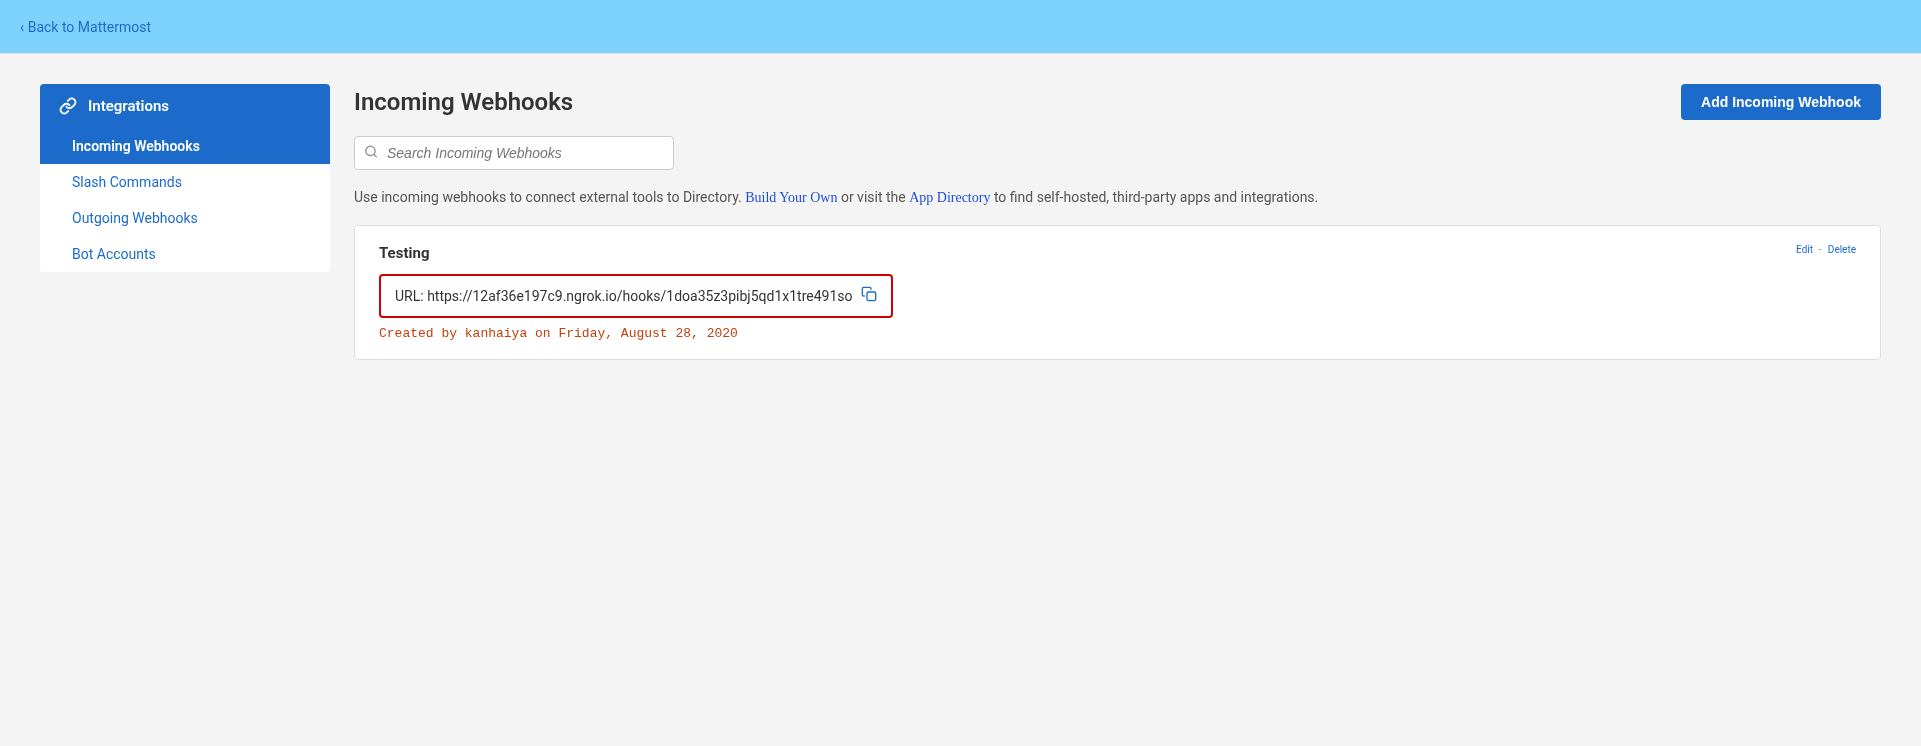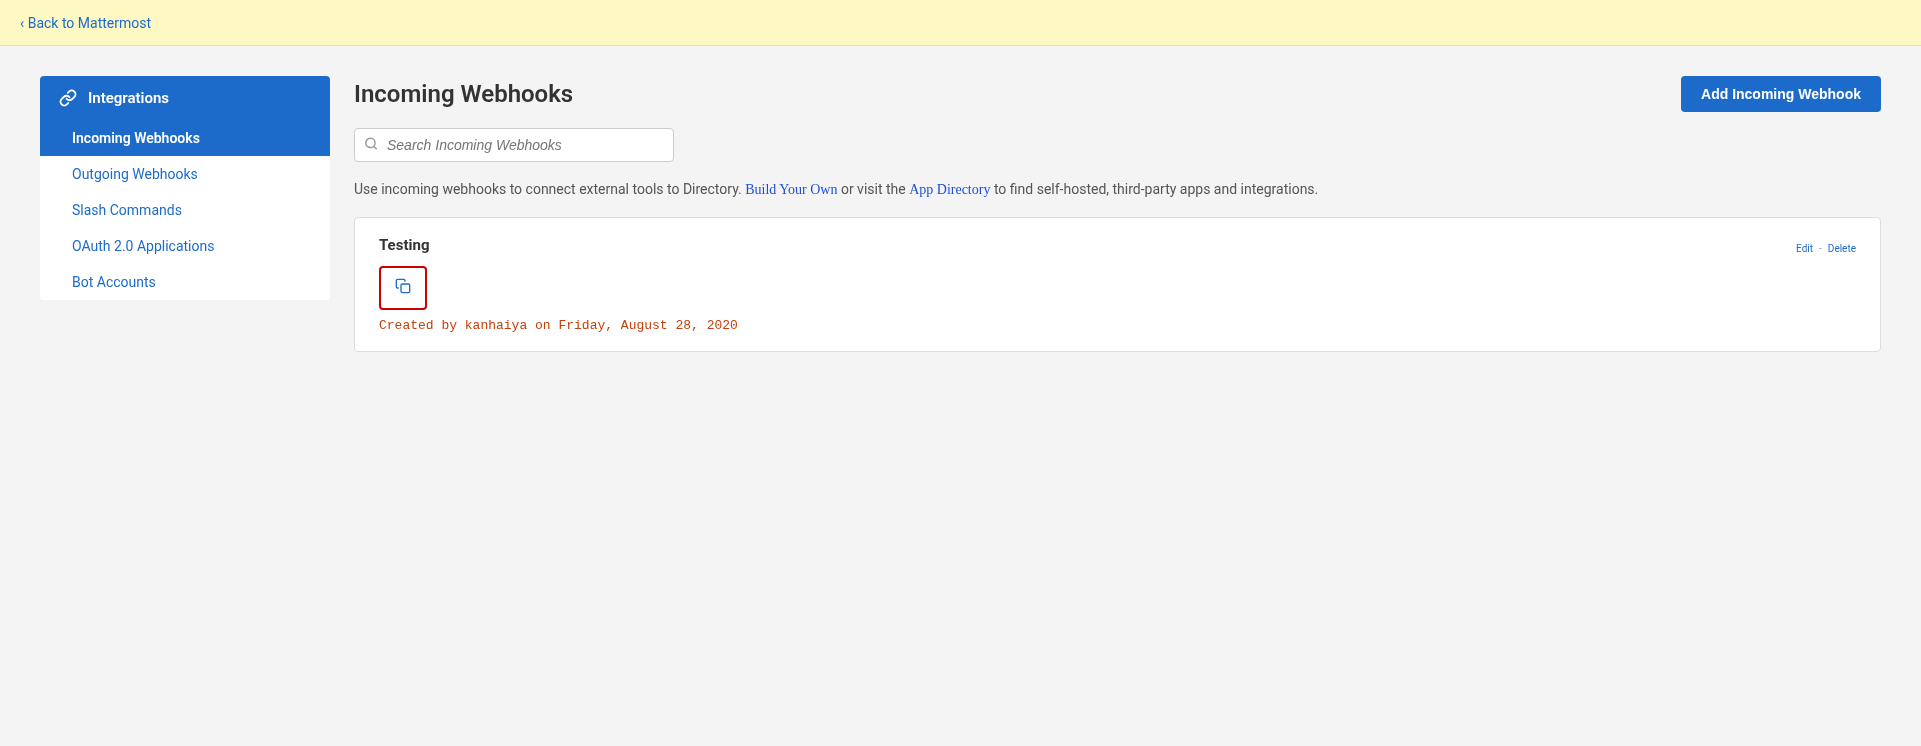--- a/index.html
+++ b/index.html
@@ -4,26 +4,26 @@
   <style>
     * { box-sizing: border-box; margin: 0; padding: 0; }
     body {
       font-family: -apple-system, BlinkMacSystemFont, 'Segoe UI', Roboto, sans-serif;
       background: #f4f4f4;
       color: #333;
       font-size: 14px;
     }
     
     .top-bar {
-      background: #fef9c3;
+      background: #7dd3fc;
       border-bottom: 1px solid #ddd;
       padding: 10px 20px;
       display: flex;
       align-items: center;
-      height: 46px;
+      height: 54px;
     }
     .back-link {
       color: #1c6bca;
       text-decoration: none;
       font-size: 14px;
       display: flex;
       align-items: center;
       gap: 4px;
       cursor: pointer;
     }
@@ -158,21 +158,21 @@
     }
     .webhook-card {
       background: #fff;
       border: 1px solid #ddd;
       border-radius: 4px;
       padding: 18px 24px;
     }
     .webhook-card-header {
       display: flex;
       justify-content: space-between;
-      align-items: flex-end;
+      align-items: flex-start;
       margin-bottom: 12px;
     }
     .webhook-name {
       font-size: 15px;
       font-weight: 700;
       color: #333;
     }
     .webhook-actions {
       display: flex;
       gap: 6px;
@@ -228,23 +228,22 @@
     <div class="sidebar-header">
       <span class="link-icon">
         <svg width="18" height="18" viewBox="0 0 24 24" fill="none" stroke="white" stroke-width="2.5" stroke-linecap="round" stroke-linejoin="round">
           <path d="M10 13a5 5 0 0 0 7.54.54l3-3a5 5 0 0 0-7.07-7.07l-1.72 1.71"></path>
           <path d="M14 11a5 5 0 0 0-7.54-.54l-3 3a5 5 0 0 0 7.07 7.07l1.71-1.71"></path>
         </svg>
       </span>
       <span>Integrations</span>
     </div>
     <div class="sidebar-active">Incoming Webhooks</div>
+    <div class="sidebar-item">Slash Commands</div>
     <div class="sidebar-item">Outgoing Webhooks</div>
-    <div class="sidebar-item">Slash Commands</div>
-    <div class="sidebar-item">OAuth 2.0 Applications</div>
     <div class="sidebar-item">Bot Accounts</div>
   </nav>
 
   <div class="main-content">
 
     <div class="content-header">
       <h1 class="page-title">Incoming Webhooks</h1>
       <button class="add-btn">Add Incoming Webhook</button>
     </div>
 
@@ -266,20 +265,24 @@
       <div class="webhook-card">
         <div class="webhook-card-header">
           <span class="webhook-name">Testing</span>
           <div class="webhook-actions">
             <a>Edit</a>
             <span class="sep"> - </span>
             <a>Delete</a>
           </div>
         </div>
         <div class="url-box">
+          <span class="url-text">
+            <span>URL:</span>
+            <span> </span><span>https://12af36e197c9.ngrok.io/hooks/1doa35z3pibj5qd1x1tre491so</span>
+          </span>
           <span class="copy-icon" title="Copy URL">
             <svg width="16" height="16" viewBox="0 0 24 24" fill="none" stroke="#1c6bca" stroke-width="2" stroke-linecap="round" stroke-linejoin="round">
               <rect x="9" y="9" width="13" height="13" rx="2" ry="2"></rect>
               <path d="M5 15H4a2 2 0 0 1-2-2V4a2 2 0 0 1 2-2h9a2 2 0 0 1 2 2v1"></path>
             </svg>
           </span>
         </div>
         <div class="created-text">Created by kanhaiya on Friday, August 28, 2020</div>
       </div>
     </div>

